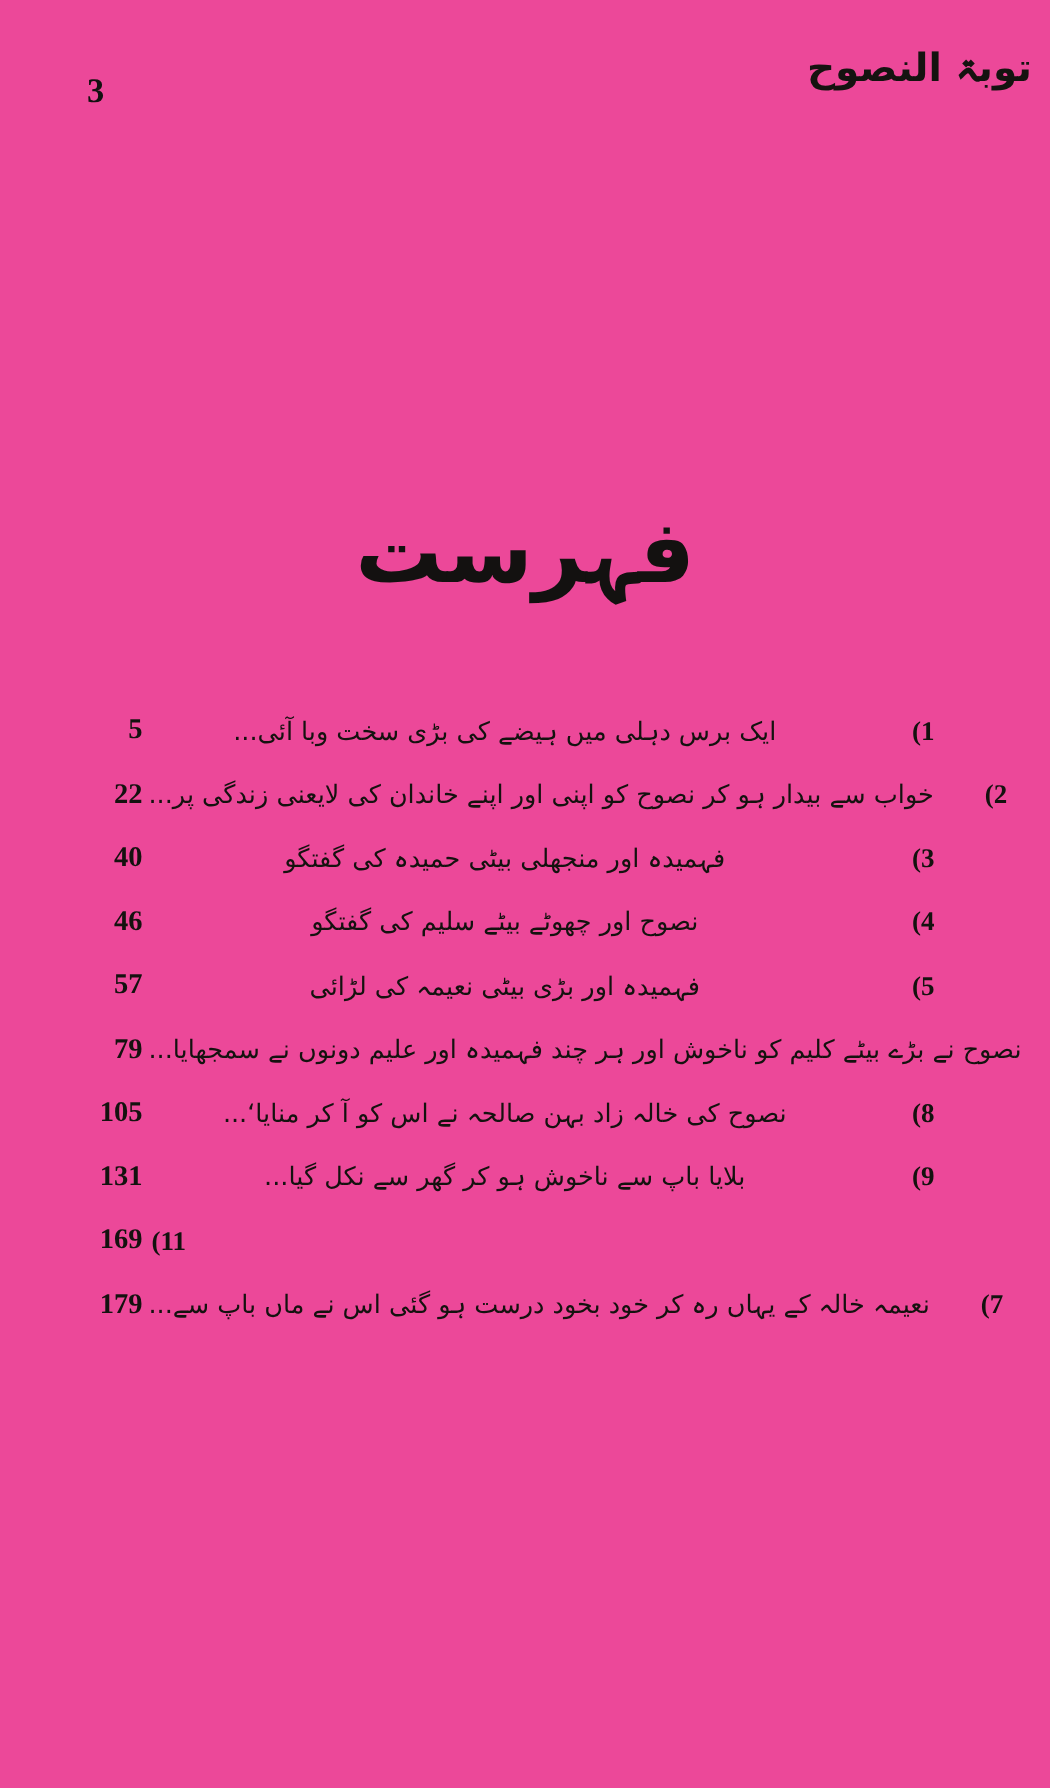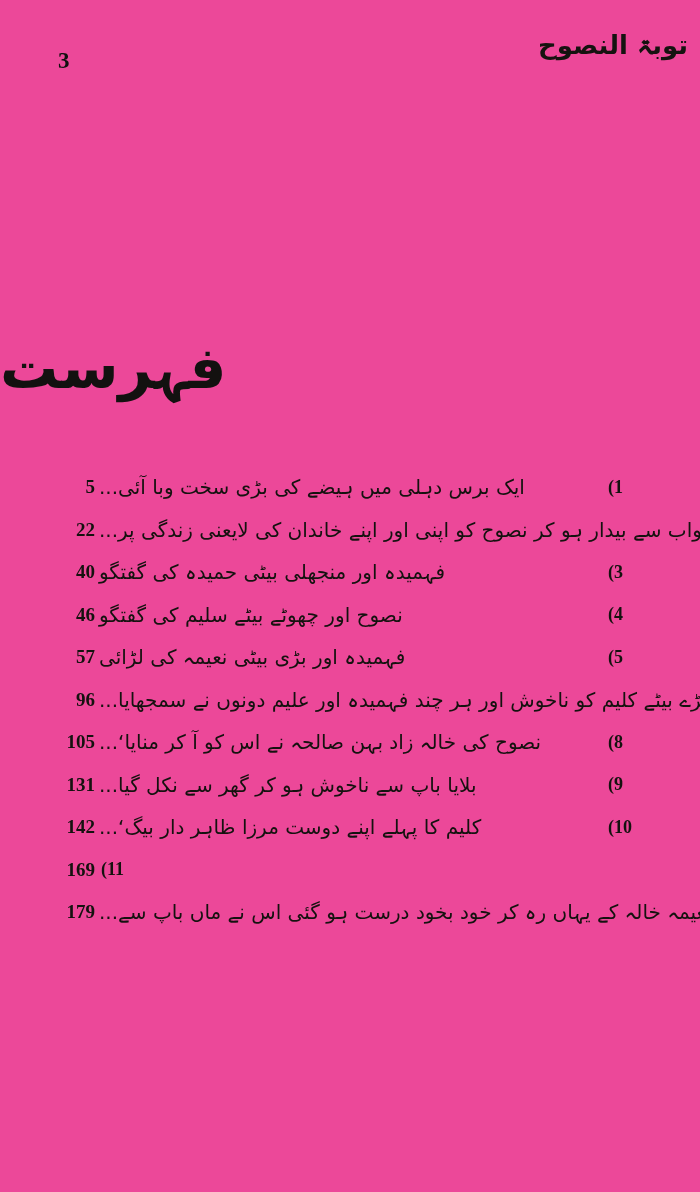--- a/index.html
+++ b/index.html
@@ -39,21 +39,21 @@
     font-weight: bold;
     font-size: 23px;
     color: #121110;
   }
   
   .toc-title {
     position: absolute;
     top: 316px;
     left: 0;
     width: 100%;
-    text-align: left;
+    text-align: center;
     direction: rtl;
     font-size: 58px;
     font-weight: bold;
     line-height: 104px;
     color: #131110;
   }
   
   .toc-list {
     position: absolute;
     top: 466px;
@@ -75,23 +75,23 @@
     color: #14120f;
     direction: ltr;
     unicode-bidi: isolate;
   }
   .toc-text {
     flex: 1 1 auto;
     margin-right: 28px;
     padding-left: 4px;
     direction: rtl;
     unicode-bidi: isolate;
-    text-align: left;
+    text-align: center;
     white-space: nowrap;
-    font-size: 20px;
+    font-size: 17px;
     color: #14120f;
     overflow: visible;
   }
   .toc-num {
     flex: 0 0 40px;
     width: 40px;
     text-align: left;
     padding-left: 6px;
     font-family: "Liberation Serif", serif;
     font-weight: 600;
@@ -139,42 +139,37 @@
   </div>
 
   <div class="toc-row">
     <span class="toc-page-num">57</span>
     <span class="toc-text">فہمیدہ اور بڑی بیٹی نعیمہ کی لڑائی</span>
     <span class="toc-num">(5</span>
   </div>
 
 
   <div class="toc-row">
-    <span class="toc-page-num">96</span>
+    <span class="toc-page-num">79</span>
     <span class="toc-text">نصوح نے بڑے بیٹے کلیم کو ناخوش اور ہر چند فہمیدہ اور علیم دونوں نے سمجھایا...</span>
     <span class="toc-num">(7</span>
   </div>
 
   <div class="toc-row">
     <span class="toc-page-num">105</span>
     <span class="toc-text">نصوح کی خالہ زاد بہن صالحہ نے اس کو آ کر منایا‘...</span>
     <span class="toc-num">(8</span>
   </div>
 
   <div class="toc-row">
     <span class="toc-page-num">131</span>
     <span class="toc-text">بلایا باپ سے ناخوش ہو کر گھر سے نکل گیا...</span>
     <span class="toc-num">(9</span>
   </div>
 
-  <div class="toc-row">
-    <span class="toc-page-num">142</span>
-    <span class="toc-text">کلیم کا پہلے اپنے دوست مرزا ظاہر دار بیگ‘...</span>
-    <span class="toc-num">(10</span>
-  </div>
 
   <div class="toc-row">
     <span class="toc-page-num">169</span>
     <span class="toc-num">(11</span>
   </div>
 
   <div class="toc-row">
     <span class="toc-page-num">179</span>
     <span class="toc-text">نعیمہ خالہ کے یہاں رہ کر خود بخود درست ہو گئی اس نے ماں باپ سے...</span>
     <span class="toc-num">(7</span>

